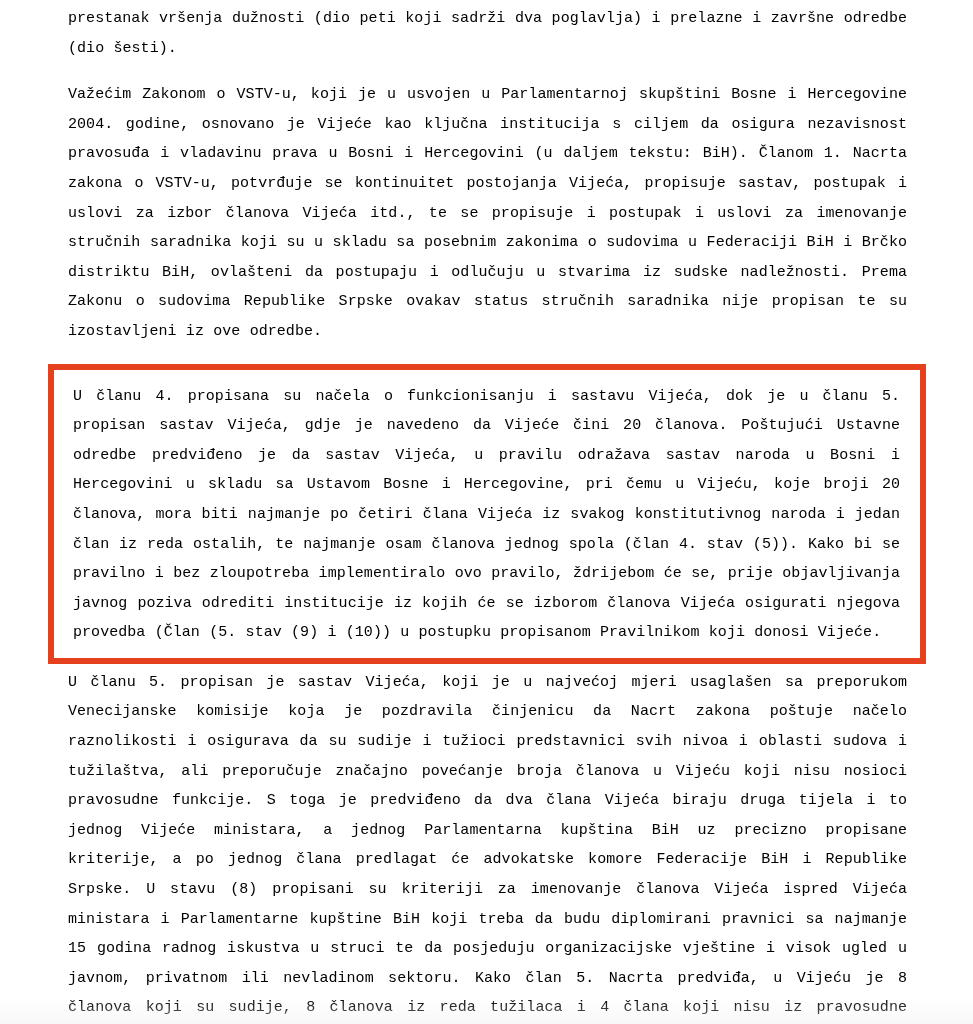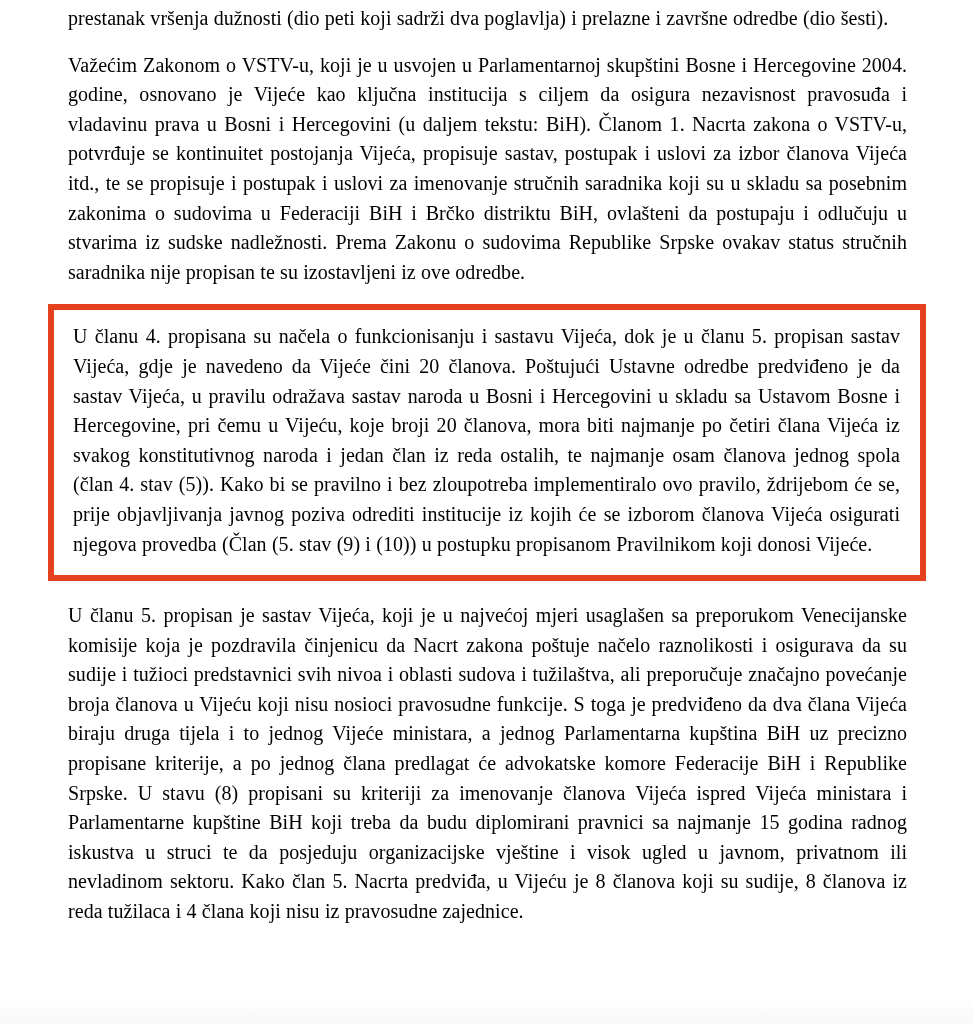--- a/index.html
+++ b/index.html
@@ -25,40 +25,41 @@
   }
 
   .doc-body {
     width: 100%;
   }
 
   p.para {
     margin: 0 0 17px 0;
     text-align: justify;
     text-justify: inter-word;
-    font-size: 20px;
+    font-size: 15px;
     line-height: 29.6px;
     letter-spacing: 0.05px;
     word-spacing: 0.2px;
     hyphens: none;
+    font-family: Liberation Mono, monospace;
   }
 
   p.para:last-child {
     margin-bottom: 0;
   }
 
   
   .highlight-wrap {
     position: relative;
-    margin: 0 0 20px 0;
+    margin: 0 0 4px 0;
     border: 6px solid #e6411f;
     box-sizing: border-box;
     margin-left: -20px;
     margin-right: -19px;
-    padding: 12px 20px 16px 19px;
+    padding: 12px 20px 10px 19px;
     background: #ffffff;
   }
   .highlight-wrap p.para {
     margin: 0;
   }
 
   
   .scan-shade {
     position: absolute;
     left: 0;

